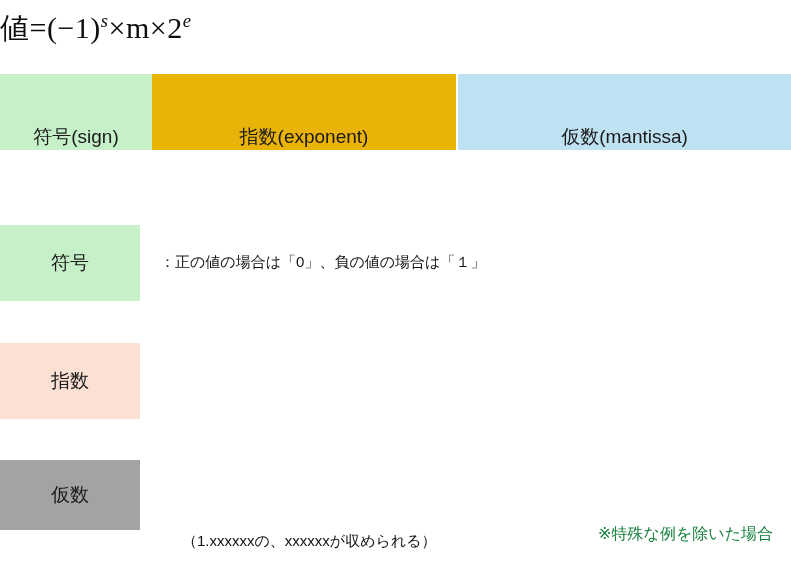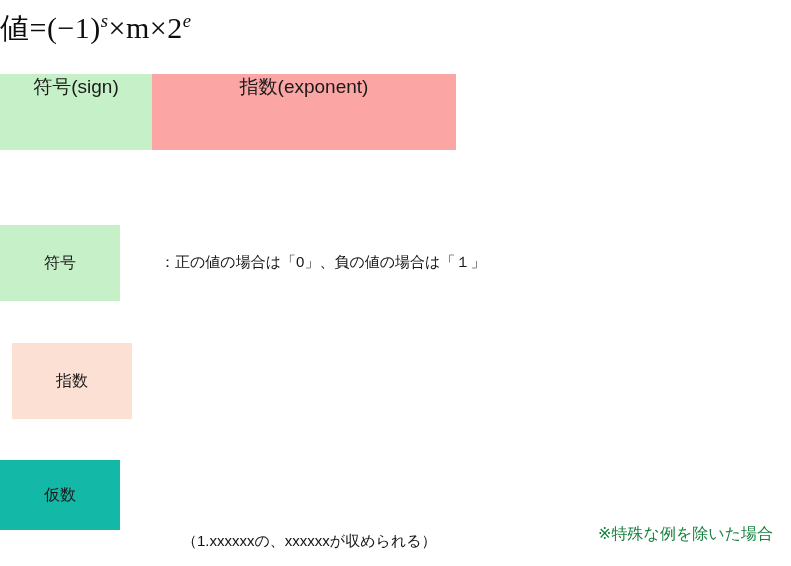--- a/index.html
+++ b/index.html
@@ -46,60 +46,60 @@
     left: 0;
     top: 74px;
     width: 791px;
     height: 76px;
   }
   .field {
     position: absolute;
     top: 0;
     height: 76px;
     display: flex;
-    align-items: flex-start;
+    align-items: flex-end;
     justify-content: center;
     font-size: 19px;
     color: #1a1a1a;
   }
   .field-sign     { left: 0px;   width: 152px; }
   .field-exponent { left: 152px; width: 304px; }
   .field-mantissa { left: 458px; width: 333px; }
 
   
   .row {
     position: absolute;
     left: 0;
     width: 791px;
   }
   .row .chip {
     position: absolute;
     left: 0;
-    width: 120px;
+    width: 140px;
     display: flex;
     align-items: center;
     justify-content: center;
-    font-size: 16px;
+    font-size: 19px;
     color: #1a1a1a;
   }
   .row .desc {
     position: absolute;
     left: 160px;
     font-size: 15px;
     color: #141414;
     white-space: pre;
     line-height: 30px;
   }
 
   .row-sign      { top: 225px; height: 76px; }
   .row-sign .chip     { height: 76px; }
   .row-sign .desc     { top: 22px; }
 
   .row-exponent  { top: 343px; height: 76px; }
-  .row-exponent .chip { height: 76px; margin-left: 12px; }
+  .row-exponent .chip { height: 76px; }
   .row-exponent .desc { top: 22px; }
 
   .row-mantissa  { top: 460px; height: 70px; }
   .row-mantissa .chip { height: 70px; }
   .row-mantissa .desc { top: 6px; }
   .row-mantissa .desc .line2 { display: block; padding-left: 22px; }
 
   
   .footnote {
     position: absolute;
@@ -114,40 +114,43 @@
 <body style="background: rgb(255, 255, 255);">
 
 <div class="formula">
   <span class="jp">値</span><span>=</span><span>(−1)</span><sup>s</sup><span>×</span><span>m</span><span>×</span><span>2</span><sup>e</sup>
 </div>
 
 <div class="fieldbar">
   <div class="field field-sign" style="background: rgb(198, 240, 200);">
     <span>符号(sign)</span>
   </div>
-  <div class="field field-exponent" style="background: #fca5a5;">
+  <div class="field field-exponent" style="background: #eab308;">
     <span>指数(exponent)</span>
+  </div>
+  <div class="field field-mantissa" style="background: rgb(191, 226, 243);">
+    <span>仮数(mantissa)</span>
   </div>
 </div>
 
 <div class="row row-sign">
   <div class="chip" style="background: rgb(198, 240, 200);">
     <span>符号</span>
   </div>
   <div class="desc">：正の値の場合は「0」、負の値の場合は「１」</div>
 </div>
 
 <div class="row row-exponent">
   <div class="chip" style="background: rgb(251, 224, 211);">
     <span>指数</span>
   </div>
 </div>
 
 <div class="row row-mantissa">
-  <div class="chip" style="background: #14b8a6;">
+  <div class="chip" style="background: #a3a3a3;">
     <span>仮数</span>
   </div>
   <div class="desc">
     <span class="line2">（1.xxxxxxの、xxxxxxが収められる）</span>
   </div>
 </div>
 
 <div class="footnote">※特殊な例を除いた場合</div>
 
 </body></html>

